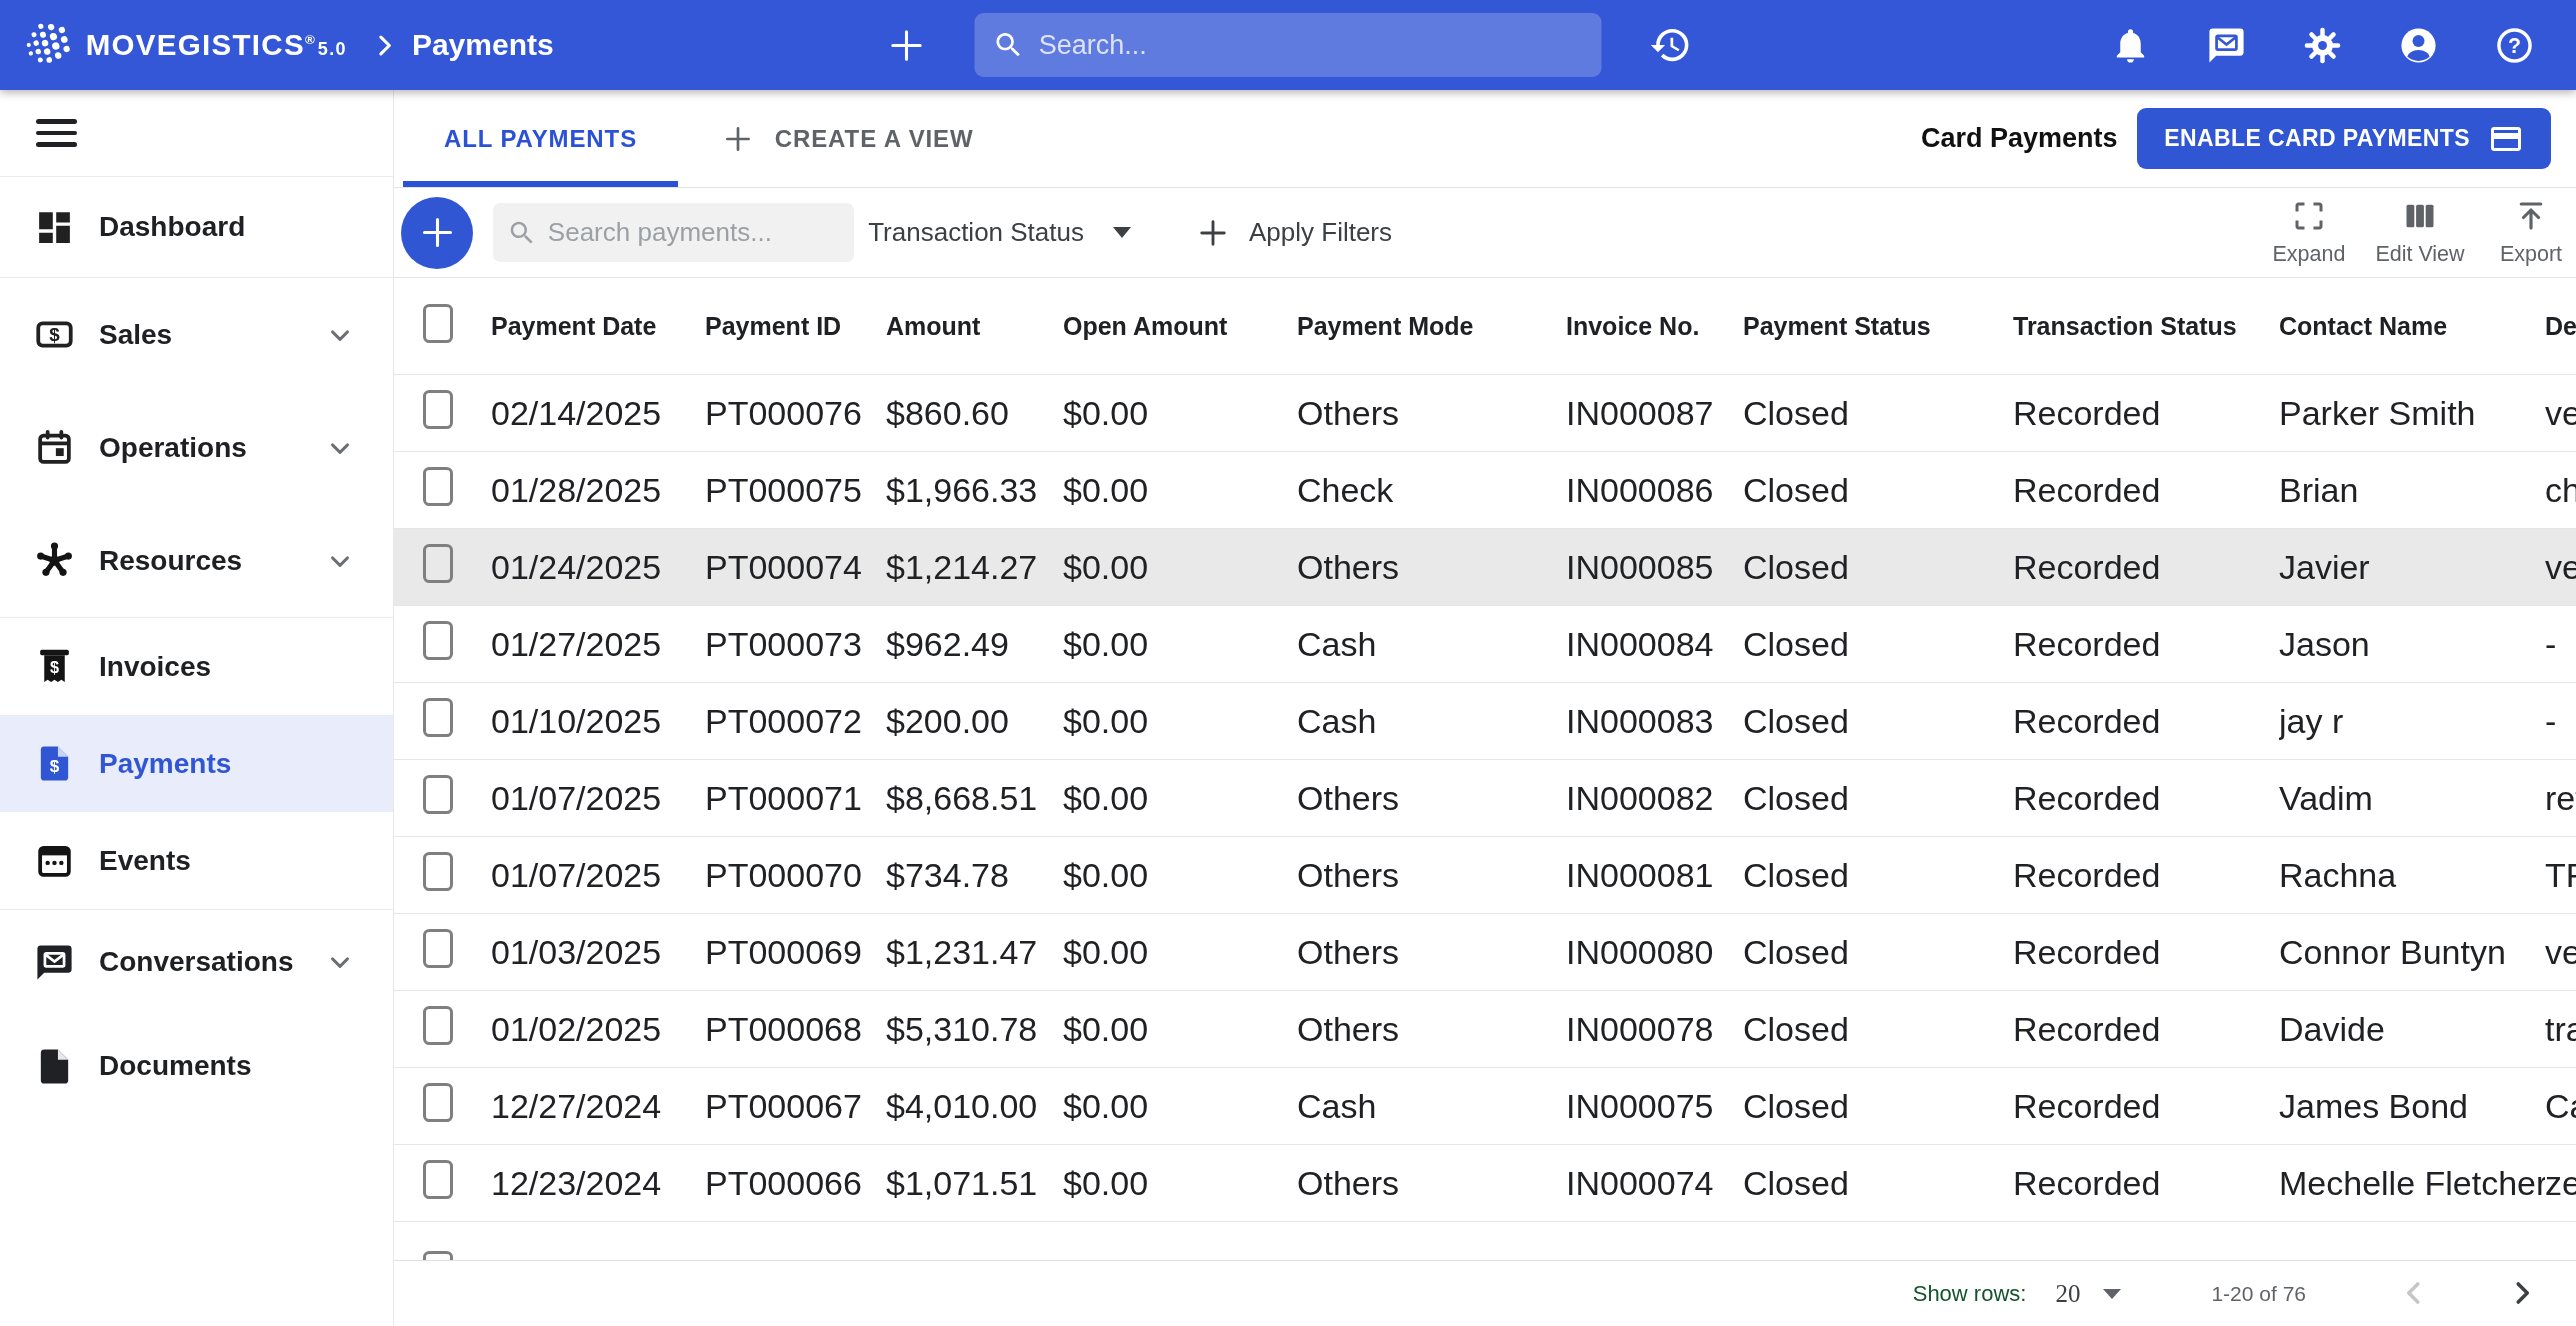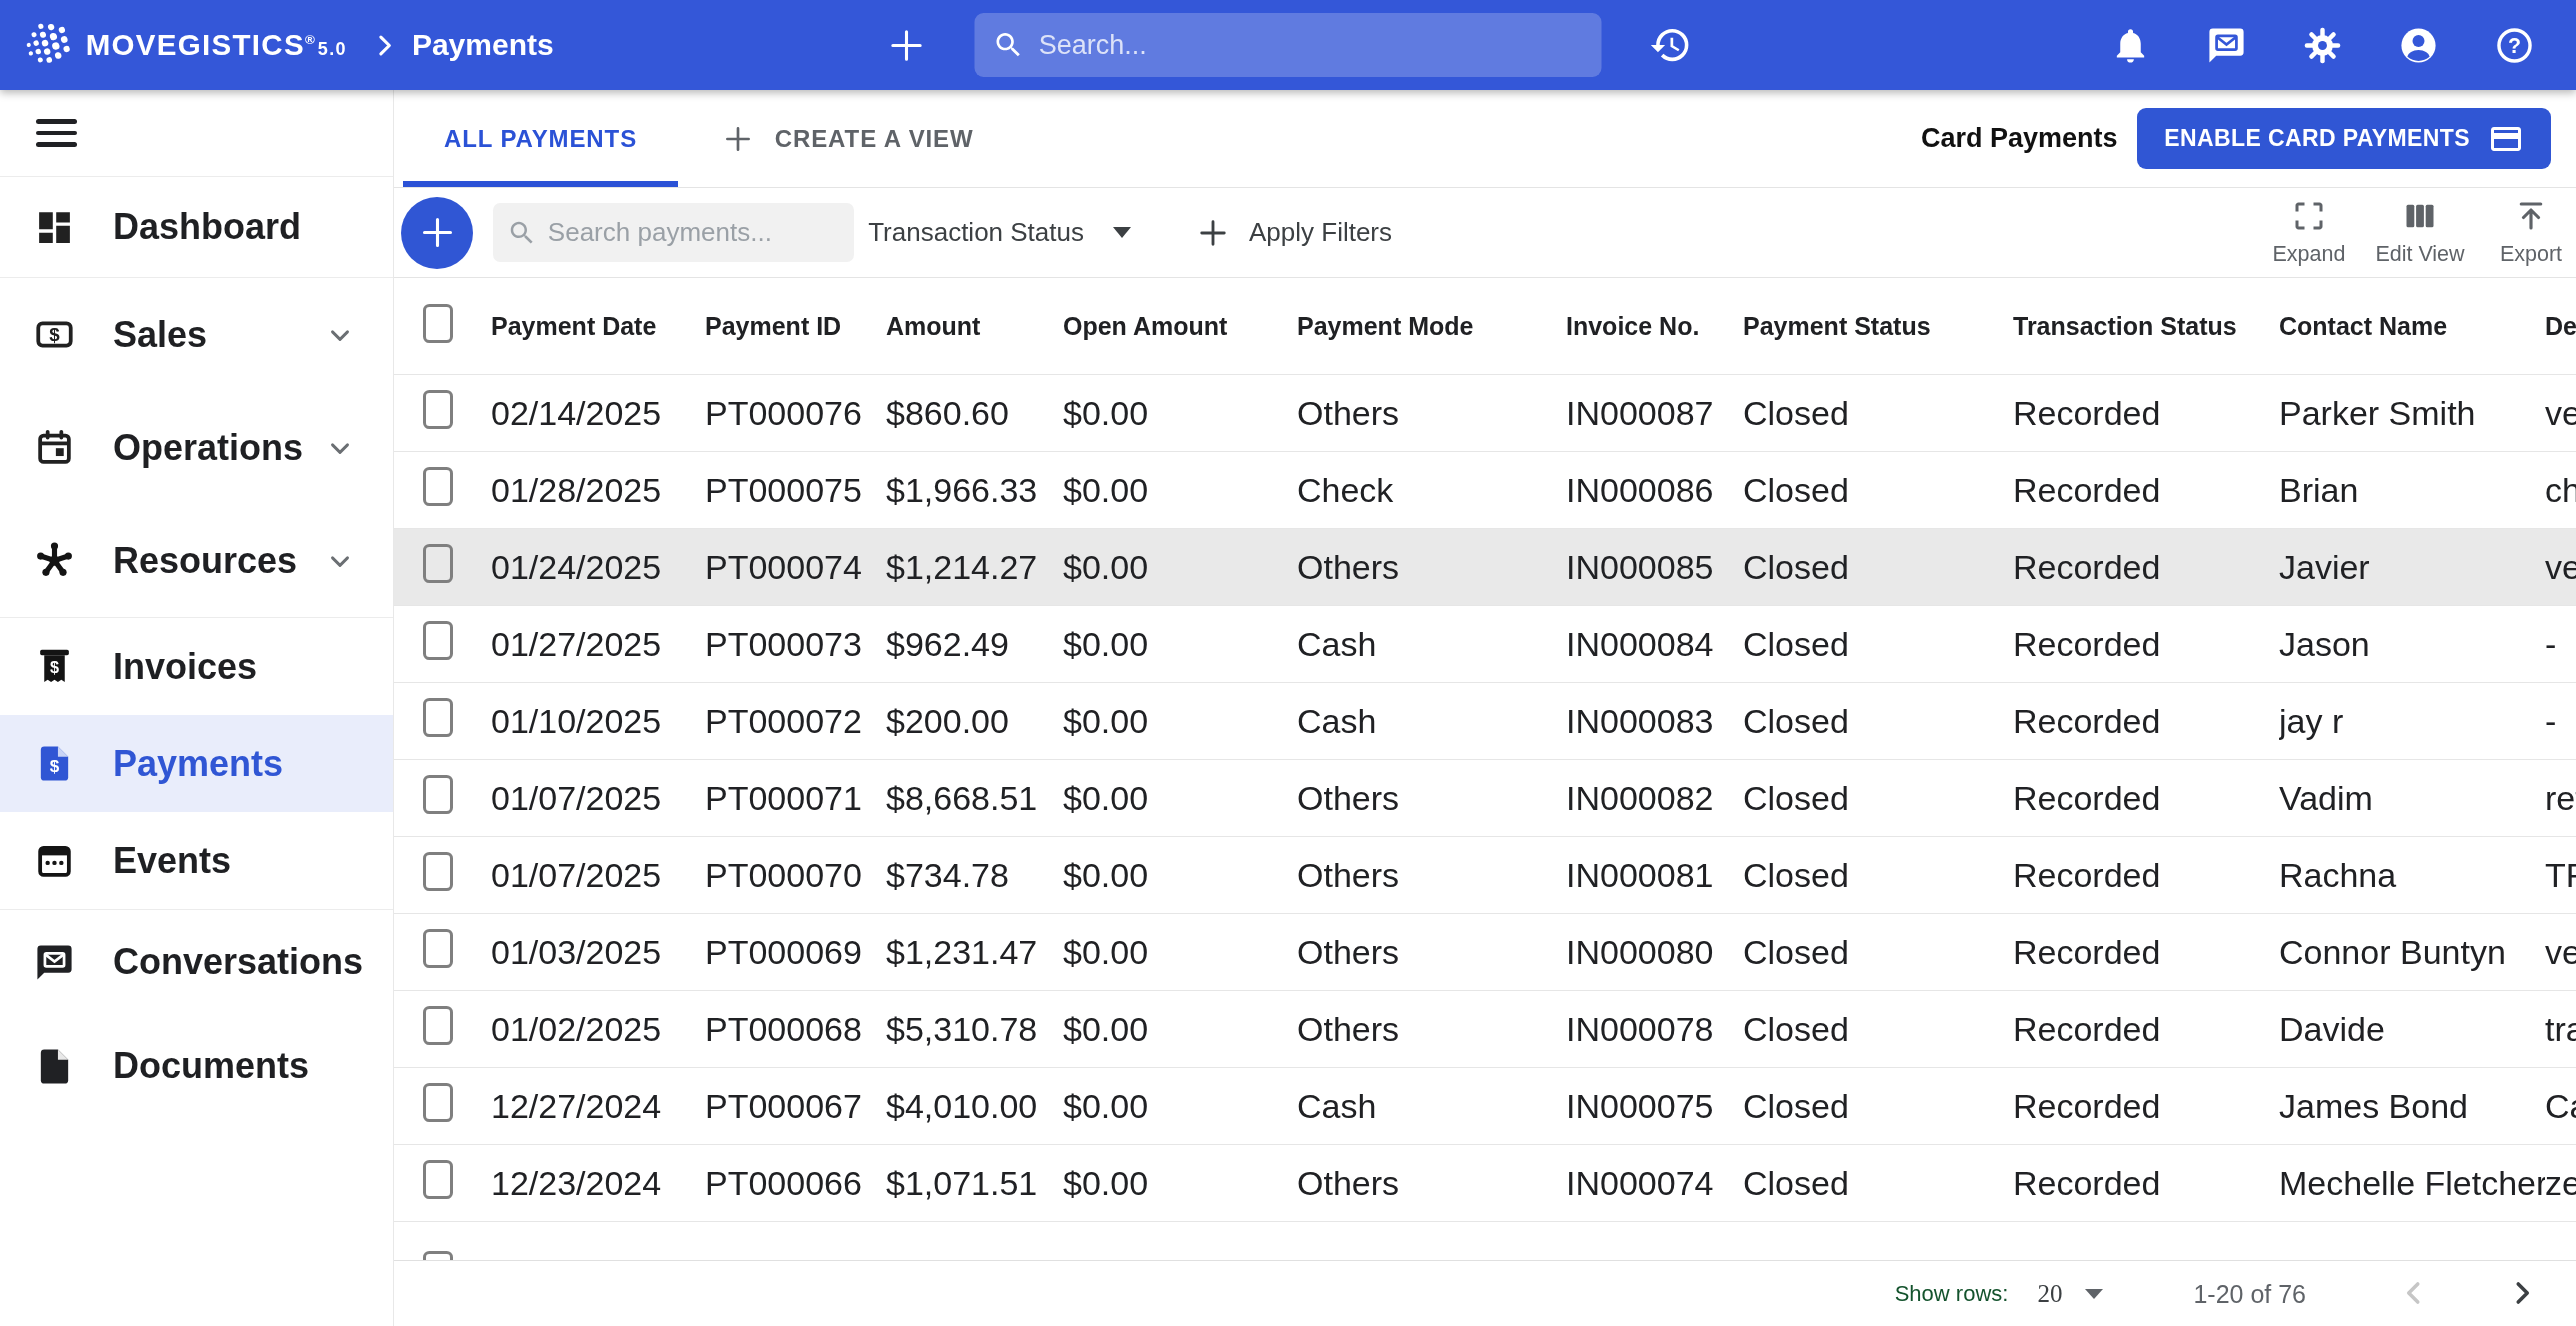--- a/index.html
+++ b/index.html
@@ -32,21 +32,21 @@
   .sidebar { width:394px; flex-shrink:0; background:#fff; border-right:1.8px solid #e8e8e8; }
   .content { flex:1; min-width:0; display:flex; flex-direction:column; background:#fff; }
 
   
   .burger-row { height:86px; display:flex; align-items:center; padding-left:36px; }
   .burger { width:41px; cursor:pointer; }
   .burger span { display:block; height:4.5px; background:#202124; border-radius:2.7px; margin:7.2px 0; }
   .sdiv { border-bottom:1.8px solid #ececec; }
   .nav-item { display:flex; align-items:center; padding-left:34px; cursor:pointer; }
   .nav-item .nicon { width:41px; height:41px; flex-shrink:0; }
-  .nav-item .nlabel { margin-left:38px; font-size:36px; font-weight:bold; color:#1f2023; }
+  .nav-item .nlabel { margin-left:24px; font-size:28px; font-weight:bold; color:#1f2023; }
   .nav-item .nchev { margin-left:auto; margin-right:38px; width:30px; height:30px; }
   .h112 { height:100px; } .h126 { height:113px; } .h108 { height:97px; } .h116 { height:104px; }
   .nav-item.active { background:#e9edfb; }
   .nav-item.active .nlabel { color:#3056d4; }
 
   
   .tabstrip { height:98px; border-bottom:1.8px solid #e4e4e4; display:flex; align-items:center; flex-shrink:0; }
   .tab { position:relative; height:100%; display:flex; align-items:center; padding:0 41px; margin-left:9px;
     color:#2b52d6; font-size:24px; font-weight:bold; letter-spacing:0.9px; cursor:pointer; }
   .tab .ind { position:absolute; left:0; right:0; bottom:0; height:6.3px; background:#2b52d6; }
@@ -98,21 +98,21 @@
     align-items:center; height:77px; padding-top:23px; }
 
   
   .pagebar { height:67px; border-top:1.8px solid #e0e0e0; display:flex; align-items:center;
     justify-content:flex-end; padding-right:36px; flex-shrink:0; background:#fff; }
   .pagebar .showrows { font-size:22px; color:#14532d; }
   .rows-select { display:flex; align-items:center; gap:23px; margin-left:29px; cursor:pointer; }
   .rows-select .val { font-size:25px; color:#3c4043;font-family:Liberation Serif, serif; }
   .caret-sm { width:0; height:0; border-left:9px solid transparent; border-right:9px solid transparent;
     border-top:10.7px solid #5f6368; }
-  .range { font-size:25px; color:#5f6368; margin-left:90px; }
+  .range { font-size:21px; color:#5f6368; margin-left:90px; }
   .pg-prev { margin-left:90px; } .pg-next { margin-left:72px; }
   .pg-prev svg, .pg-next svg { width:36px; height:36px; cursor:pointer; }
 </style>
 </head>
 <body>
 
 <div class="topbar">
   <div class="logo-wrap">
     <svg class="logo-mark" viewBox="0 0 48 52">
       <g fill="#fff" transform="rotate(-14 24 26)">

